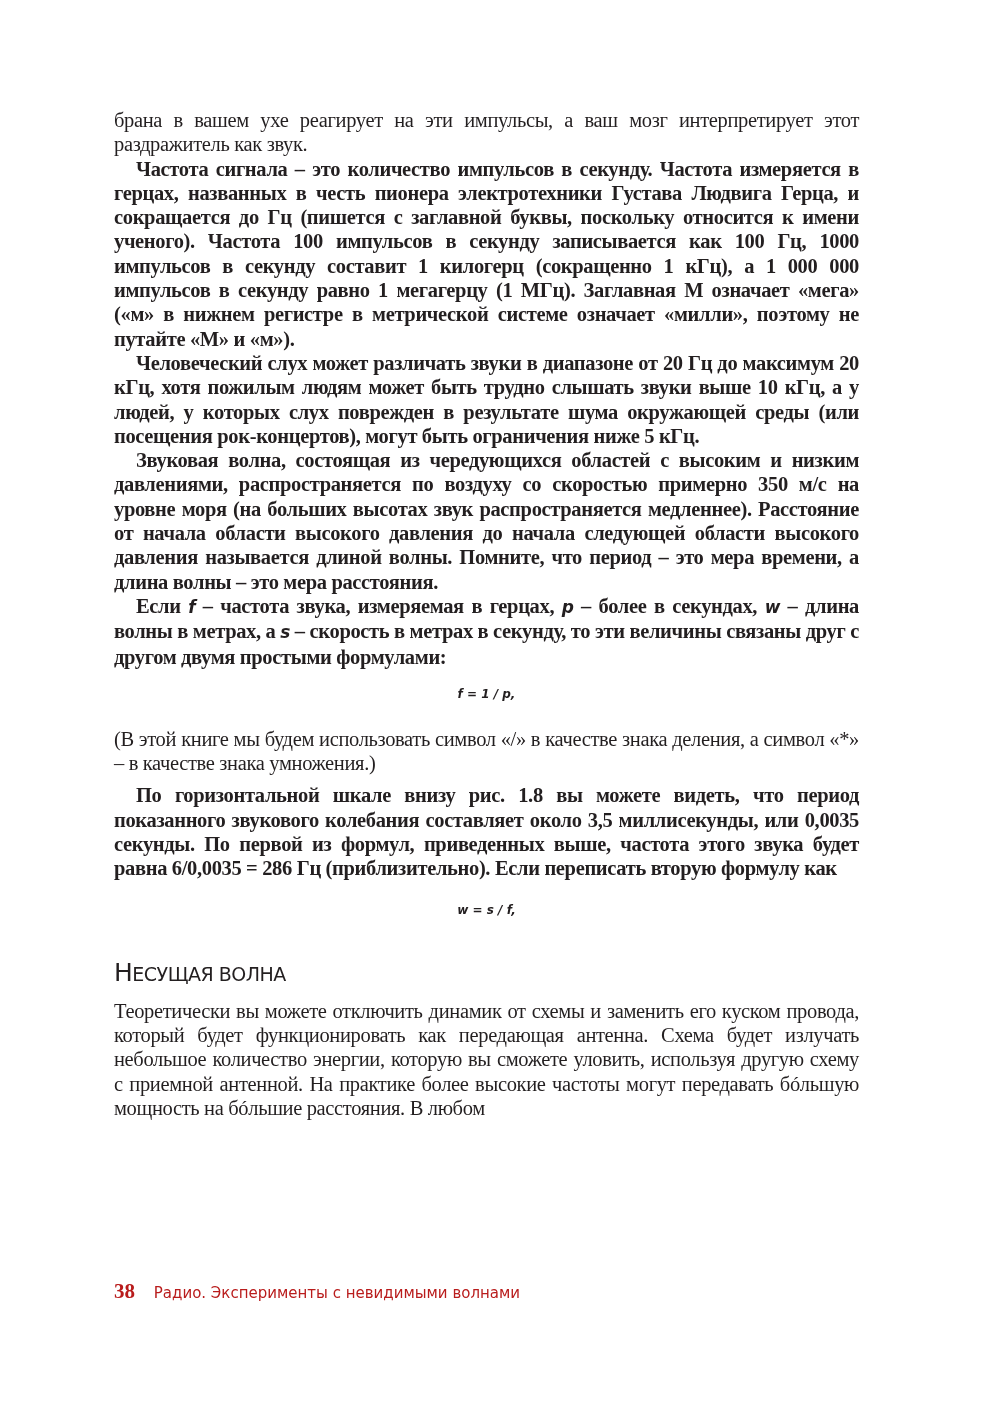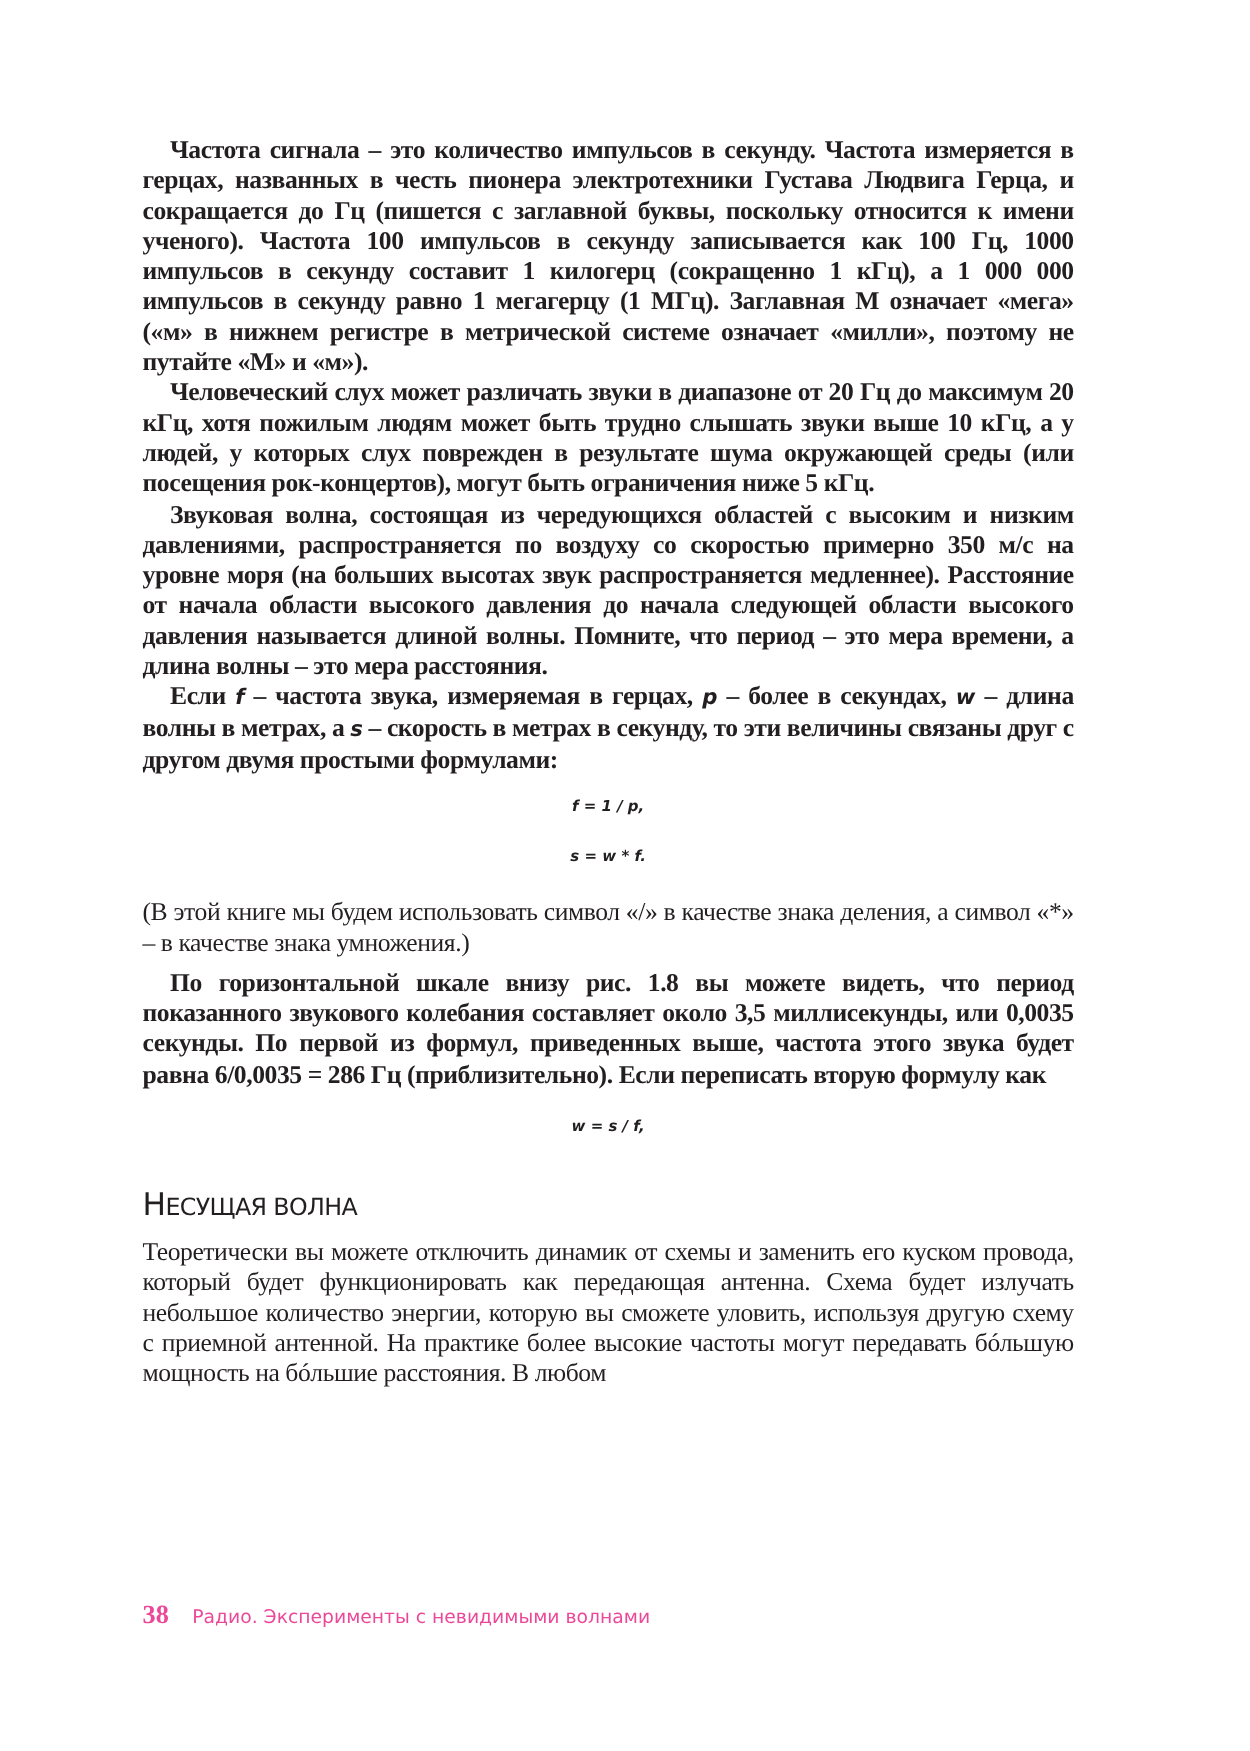--- a/index.html
+++ b/index.html
@@ -31,35 +31,35 @@
     font-size: 25px;
     margin: 31px 0 12px 0;
     letter-spacing: -0.5px;
     color: #231f20;
   }
   .h2 .sc { font-size: 19px; }
   .footer {
     position: absolute; left: 114px; top: 1279px;
     font-family: "DejaVu Sans", sans-serif;
     font-size: 15px;
-    color: #ec4899;
+    color: #b91c1c;
   }
   .footer .num { font-family: "Liberation Serif", serif; font-size: 21px; font-weight: bold; margin-right: 14px; }
   b.v { font-family: "DejaVu Sans", sans-serif; font-style: italic; font-size: 17px; }
 </style>
 </head>
 <body>
 
 <div class="page">
+  <p class="p">брана в вашем ухе реагирует на эти импульсы, а ваш мозг интерпретирует этот раздражитель как звук.</p>
   <p class="p ind">Частота сигнала – это количество импульсов в секунду. Частота измеряется в герцах, названных в честь пионера электротехники Густава Людвига Герца, и сокращается до Гц (пишется с заглавной буквы, поскольку относится к имени ученого). Частота 100 импульсов в секунду записывается как 100 Гц, 1000 импульсов в секунду составит 1 килогерц (сокращенно 1 кГц), а 1 000 000 импульсов в секунду равно 1 мегагерцу (1 МГц). Заглавная М означает «мега» («м» в нижнем регистре в метрической системе означает «милли», поэтому не путайте «М» и «м»).</p>
   <p class="p ind">Человеческий слух может различать звуки в диапазоне от 20 Гц до максимум 20 кГц, хотя пожилым людям может быть трудно слышать звуки выше 10 кГц, а у людей, у которых слух поврежден в результате шума окружающей среды (или посещения рок-концертов), могут быть ограничения ниже 5 кГц.</p>
   <p class="p ind">Звуковая волна, состоящая из чередующихся областей с высоким и низким давлениями, распространяется по воздуху со скоростью примерно 350 м/с на уровне моря (на больших высотах звук распространяется медленнее). Расстояние от начала области высокого давления до начала следующей области высокого давления называется длиной волны. Помните, что период – это мера времени, а длина волны – это мера расстояния.</p>
   <p class="p ind"><span>Если </span><b class="v">f</b><span> – частота звука, измеряемая в герцах, </span><b class="v">p</b><span> – более в секундах, </span><b class="v">w</b><span> – длина волны в метрах, а </span><b class="v">s</b><span> – скорость в метрах в секунду, то эти величины связаны друг с другом двумя простыми формулами:</span></p>
   <p class="formula f1">f = 1 / p,</p>
-  <p class="formula f2">s = w * f.</p>
   <p class="p">(В этой книге мы будем использовать символ «/» в качестве знака деления, а символ «*» – в качестве знака умножения.)</p>
   <p class="p ind" style="margin-top:8px">По горизонтальной шкале внизу рис. 1.8 вы можете видеть, что период показанного звукового колебания составляет около 3,5 миллисекунды, или 0,0035 секунды. По первой из формул, приведенных выше, частота этого звука будет равна 6/0,0035 = 286 Гц (приблизительно). Если переписать вторую формулу как</p>
   <p class="formula f3">w = s / f,</p>
   <div class="h2"><span>Н</span><span class="sc">ЕСУЩАЯ ВОЛНА</span></div>
   <p class="p">Теоретически вы можете отключить динамик от схемы и заменить его куском провода, который будет функционировать как передающая антенна. Схема будет излучать небольшое количество энергии, которую вы сможете уловить, используя другую схему с приемной антенной. На практике более высокие частоты могут передавать бóльшую мощность на бóльшие расстояния. В любом</p>
 </div>
 
 <div class="footer">
   <span class="num">38</span>
   <span>Радио. Эксперименты с невидимыми волнами</span>

